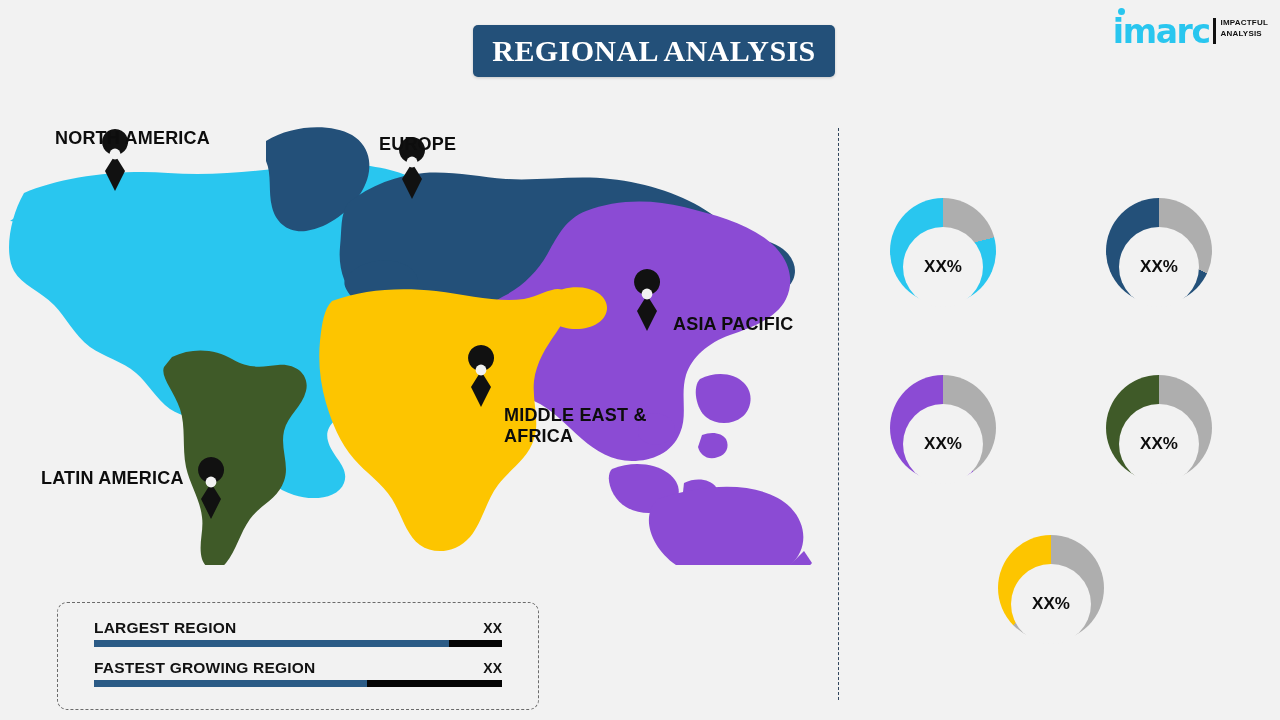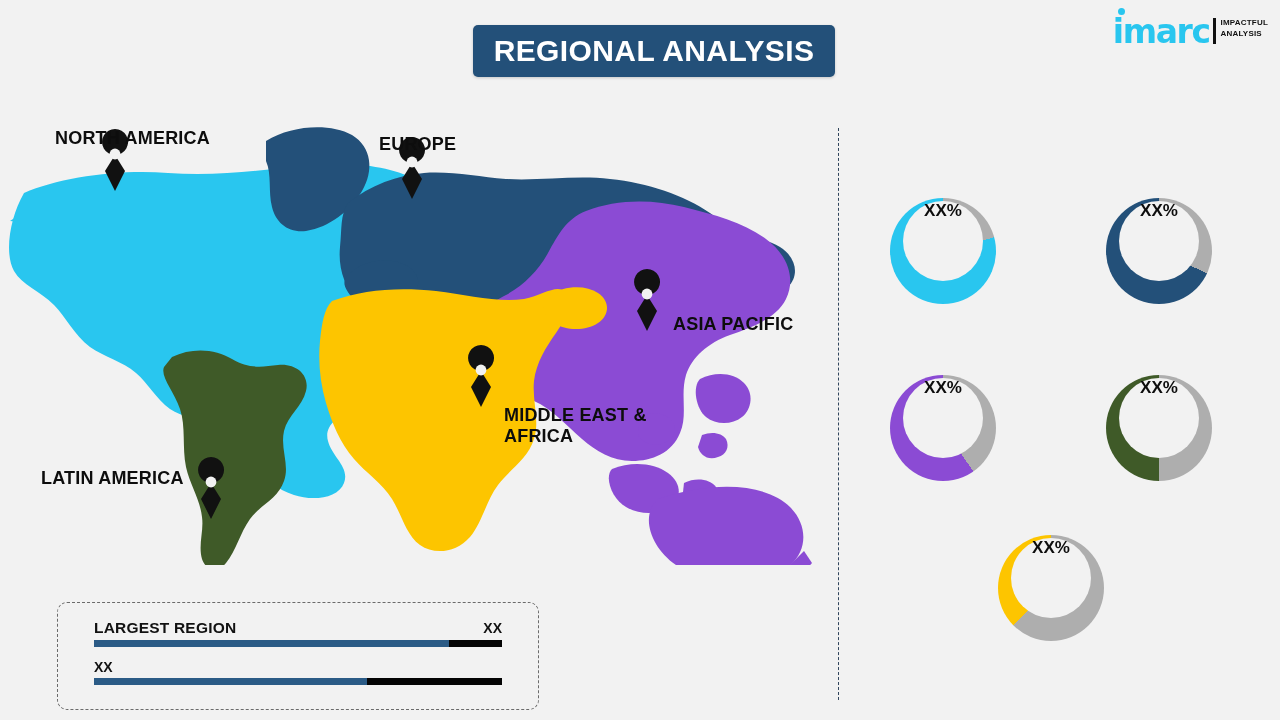--- a/index.html
+++ b/index.html
@@ -18,20 +18,21 @@
     background: #235079;
     border-radius: 5px;
     display: flex; align-items: center; justify-content: center;
     box-shadow: 0 1px 3px rgba(0,0,0,0.18);
   }
   #title-banner span {
     color: #ffffff;
     font-size: 30px;
     font-weight: bold;
     letter-spacing: 0.4px;
+    font-family: Liberation Serif, serif;
   }
 
   
   #logo { position: absolute; right: 12px; top: 12px; display: flex; align-items: center; height: 40px; }
   #logo-word {
     position: relative;
     color: #29c6ef;
     font-size: 33px;
     font-weight: bold;
     letter-spacing: -1.4px;
@@ -85,24 +86,24 @@
   
   #right-panel { position: absolute; left: 838px; top: 120px; width: 442px; height: 590px; }
   #share-title {
     position: absolute; top: 16px; left: 0; width: 442px;
     text-align: center;
     font-size: 24px; font-weight: bold; color: #0d0d0d;
     letter-spacing: 0.2px;
   }
   .donut { position: absolute; width: 106px; height: 106px; border-radius: 50%; }
   .donut-hole {
-    position: absolute; left: 13px; top: 3px;
+    position: absolute; left: 13px; top: 29px;
     width: 80px; height: 80px; border-radius: 50%;
     background: #f2f2f2;
-    display: flex; align-items: flex-start; justify-content: center;
+    display: flex; align-items: center; justify-content: center;
   }
   .donut-label { font-size: 17px; font-weight: bold; color: #0d0d0d; }
 </style>
 </head>
 <body>
 
 <div id="root">
 
   <div id="title-banner">
     <span>REGIONAL ANALYSIS</span>
@@ -198,20 +199,21 @@
       <div class="legend-row-top">
         <span class="legend-name">LARGEST REGION</span>
         <span class="legend-value">XX</span>
       </div>
       <div class="legend-bar">
         <div class="legend-bar-fill" style="width:87%;"></div>
       </div>
     </div>
     <div class="legend-row">
       <div class="legend-row-top">
+        <span class="legend-name">FASTEST GROWING REGION</span>
         <span class="legend-value">XX</span>
       </div>
       <div class="legend-bar">
         <div class="legend-bar-fill" style="width:67%;"></div>
       </div>
     </div>
   </div>
 
   <div id="right-panel">
 

